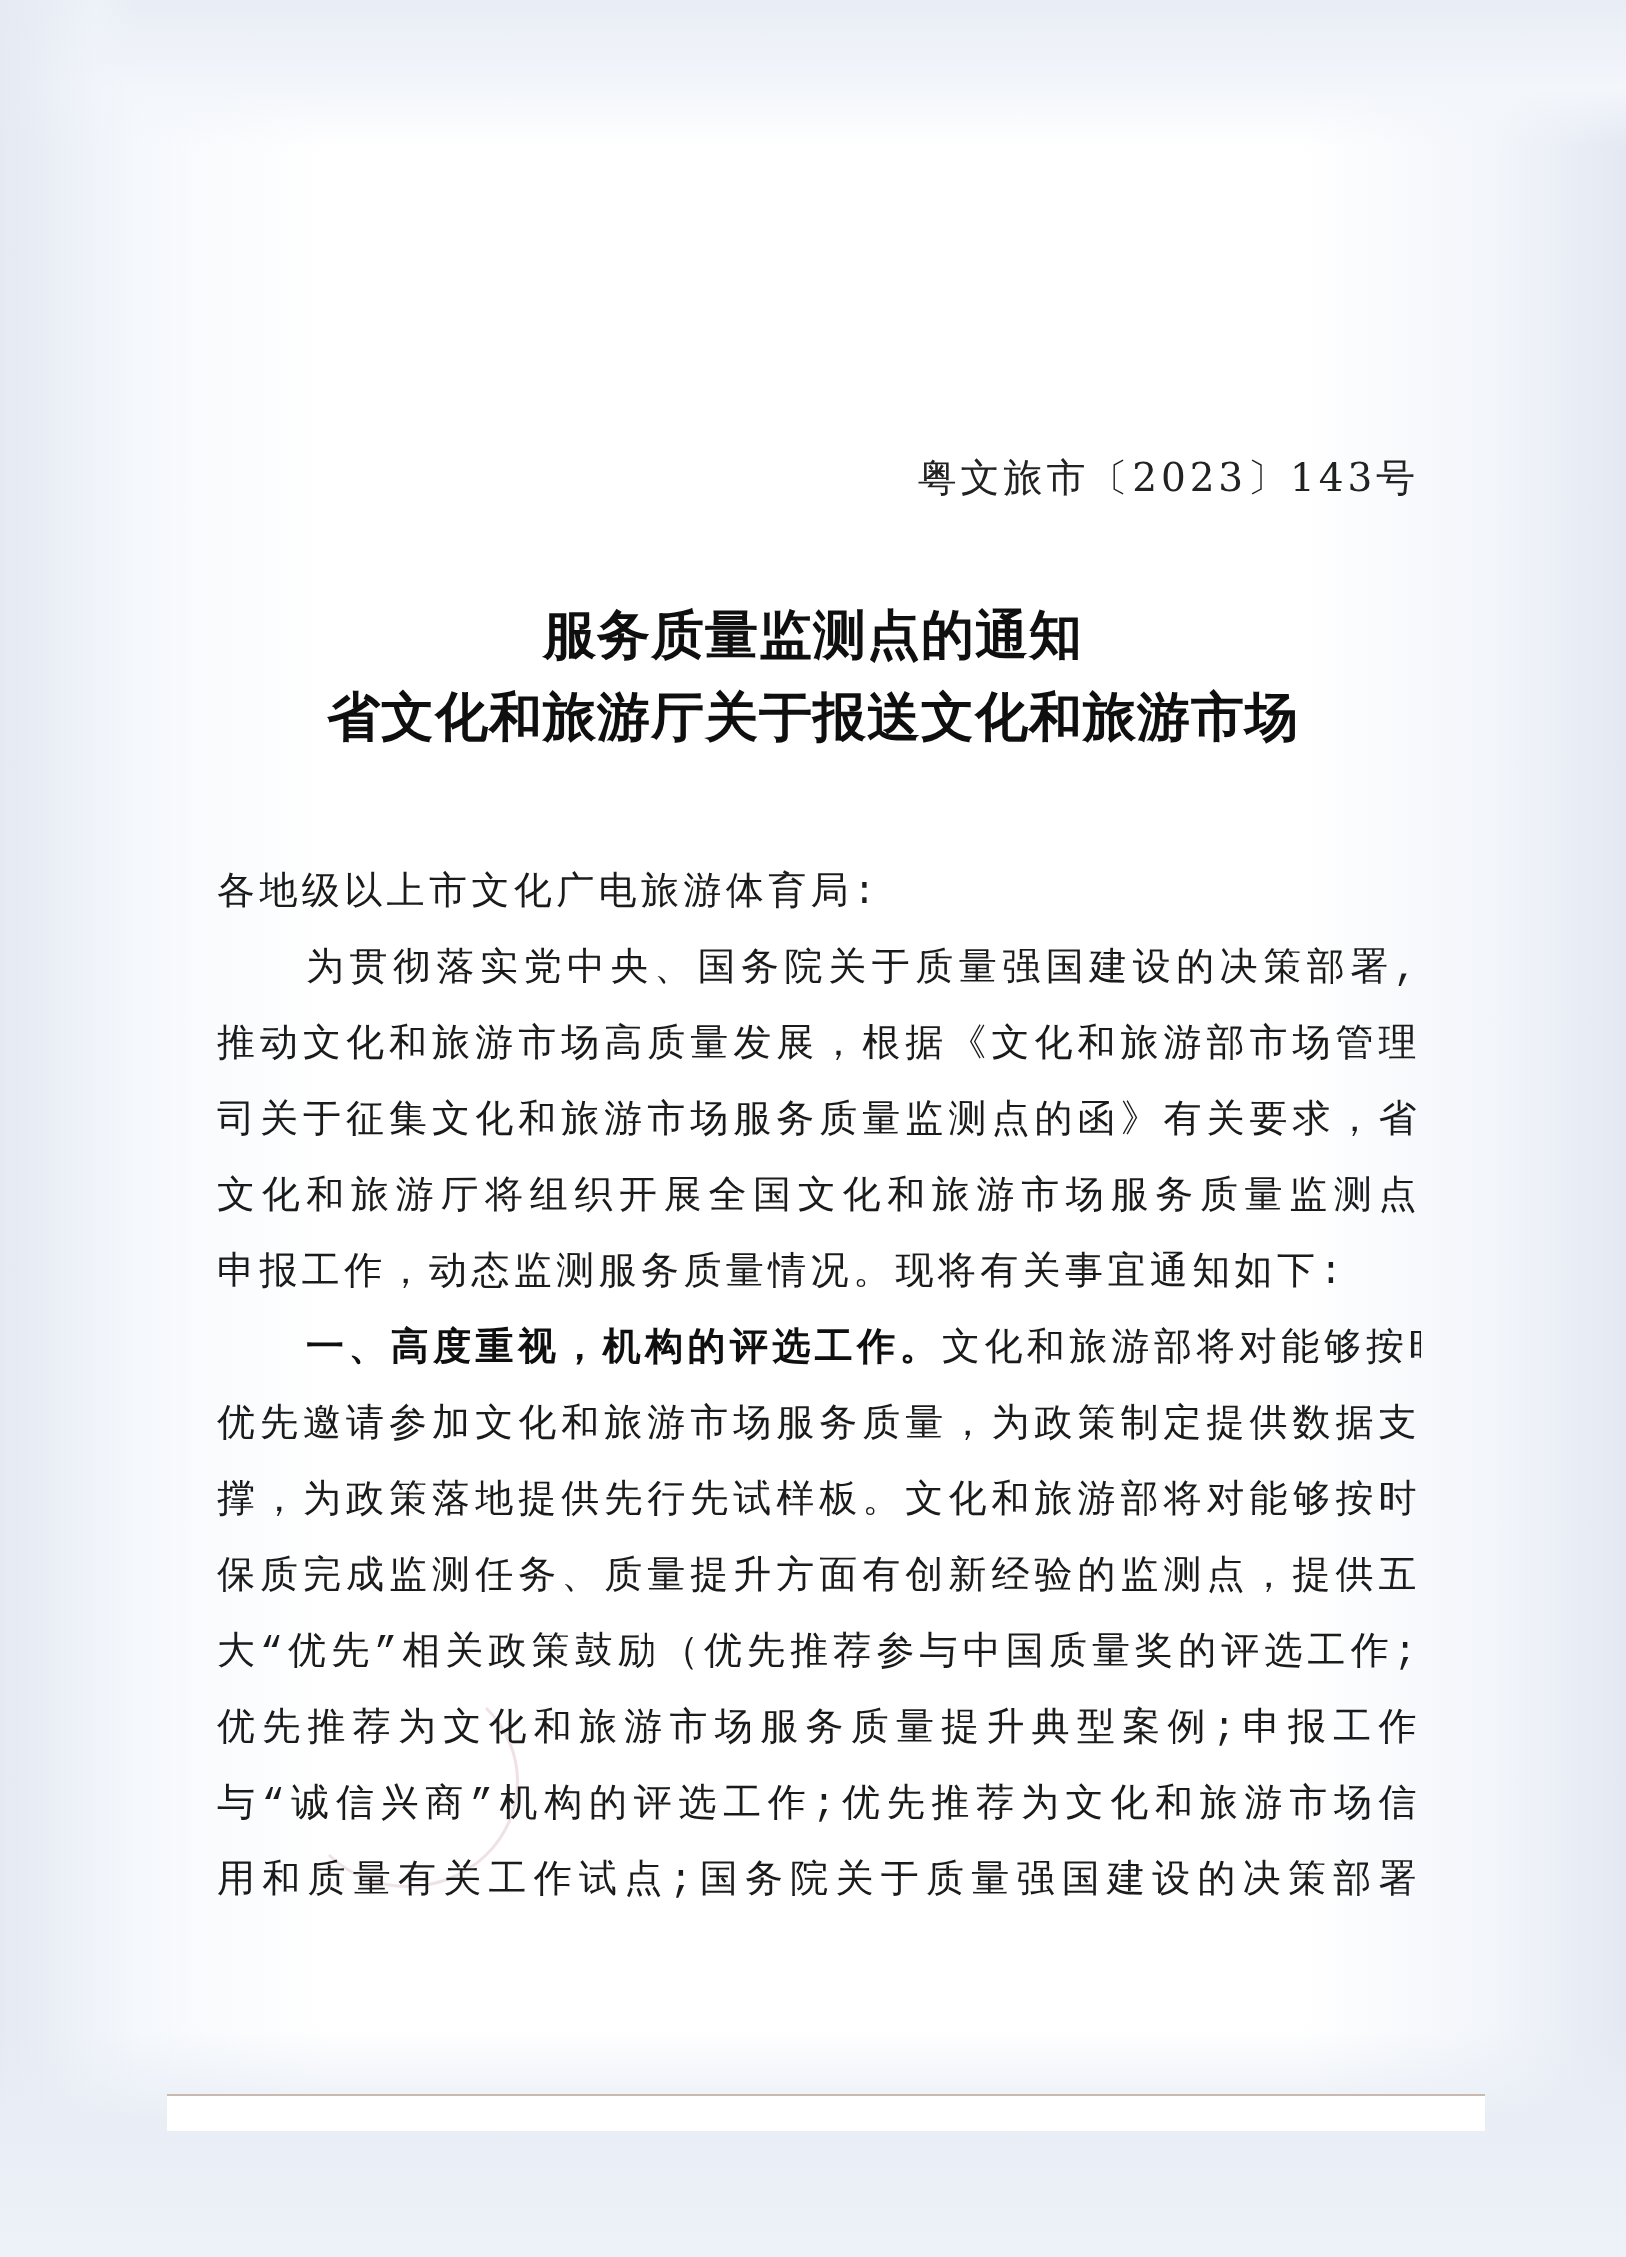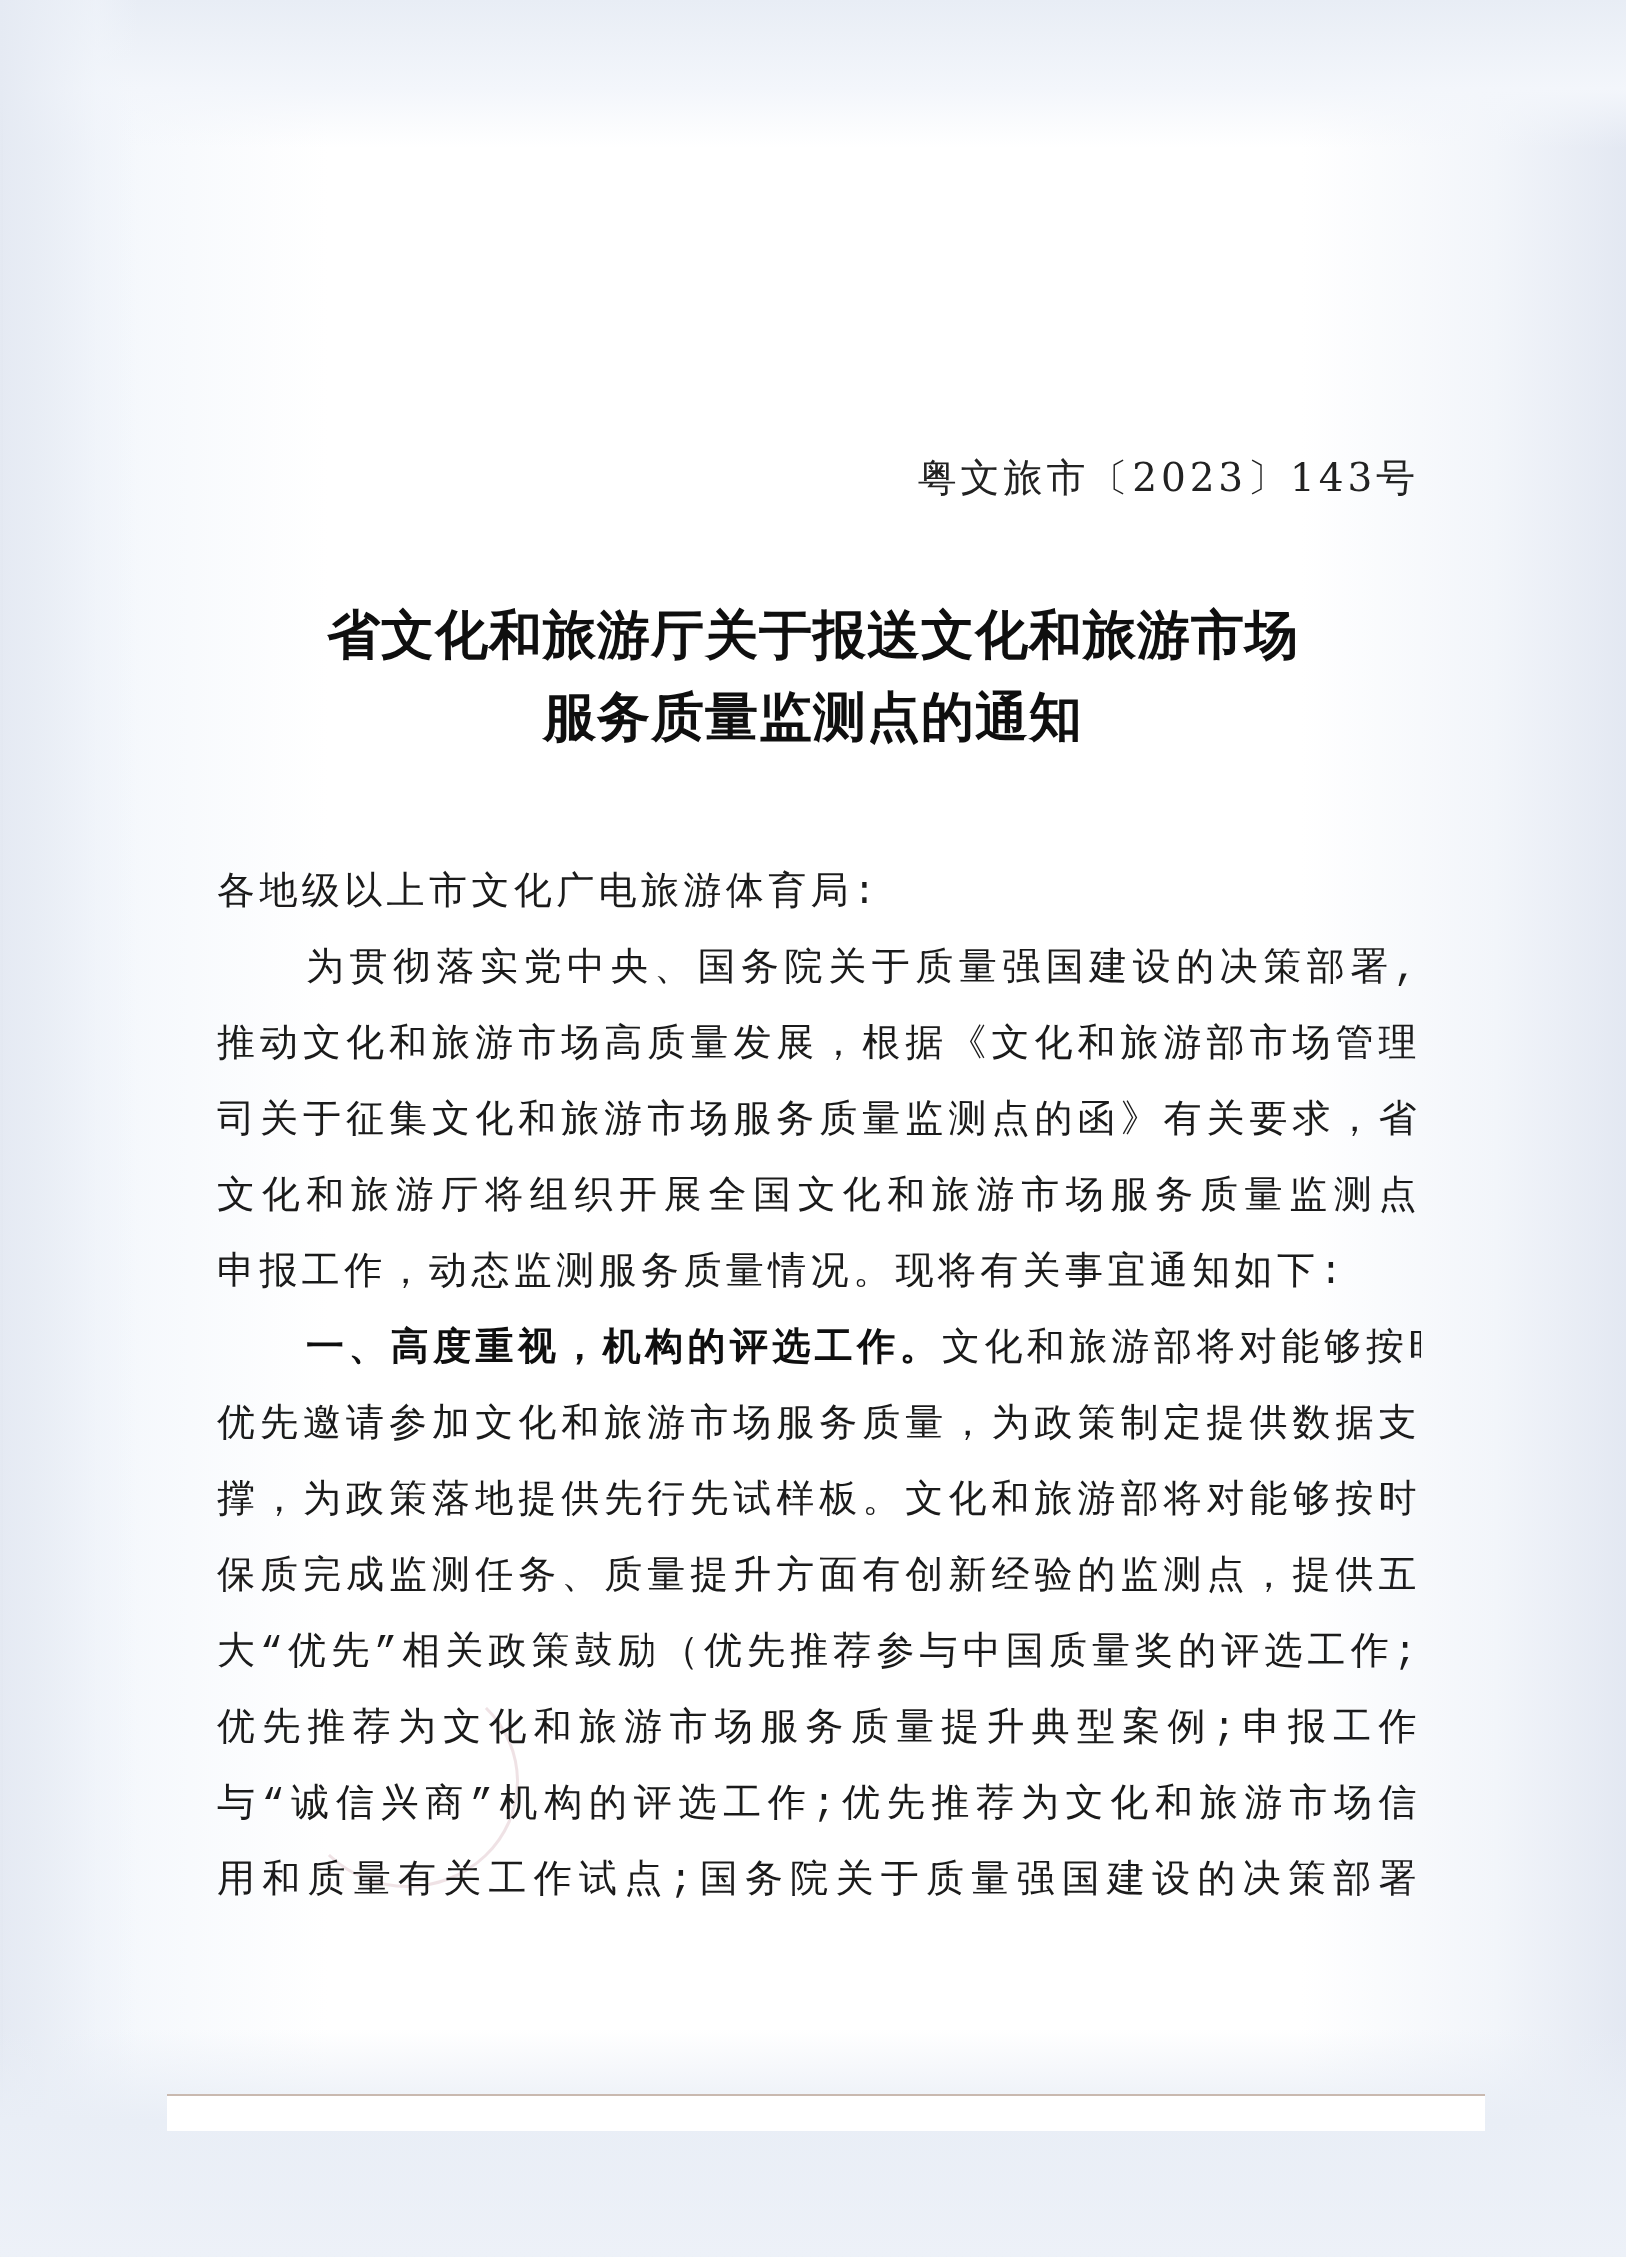--- a/index.html
+++ b/index.html
@@ -130,22 +130,22 @@
 <div class="scan-left-shade"></div>
 <div class="scan-bottom-shade"></div>
 <div class="redaction-bar"></div>
 <div class="stamp-arc"></div>
 
 <div class="page">
 
   <div class="doc-number">粤文旅市〔2023〕143号</div>
 
   <div class="title">
+    <span class="title-line">服务质量监测点的通知</span>
     <span class="title-line">省文化和旅游厅关于报送文化和旅游市场</span>
-    <span class="title-line">服务质量监测点的通知</span>
   </div>
 
   <div class="body">
     <span class="line last">各地级以上市文化广电旅游体育局:</span>
 
     <span class="line indent">为贯彻落实党中央、国务院关于质量强国建设的决策部署,</span>
     <span class="line">推动文化和旅游市场高质量发展，根据《文化和旅游部市场管理</span>
     <span class="line">司关于征集文化和旅游市场服务质量监测点的函》有关要求，省</span>
     <span class="line">文化和旅游厅将组织开展全国文化和旅游市场服务质量监测点</span>
     <span class="line last">申报工作，动态监测服务质量情况。现将有关事宜通知如下:</span>

